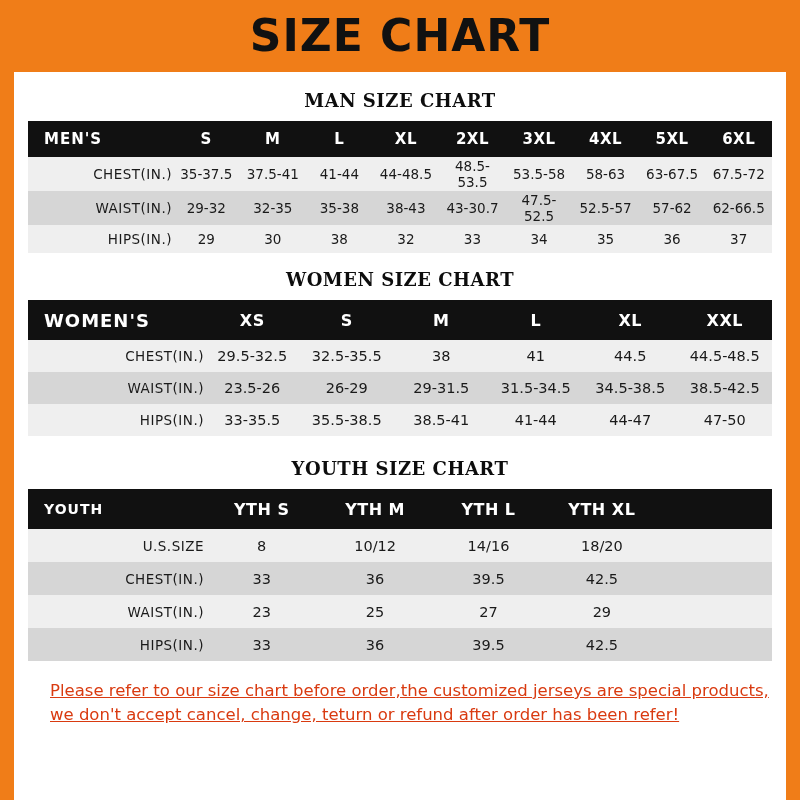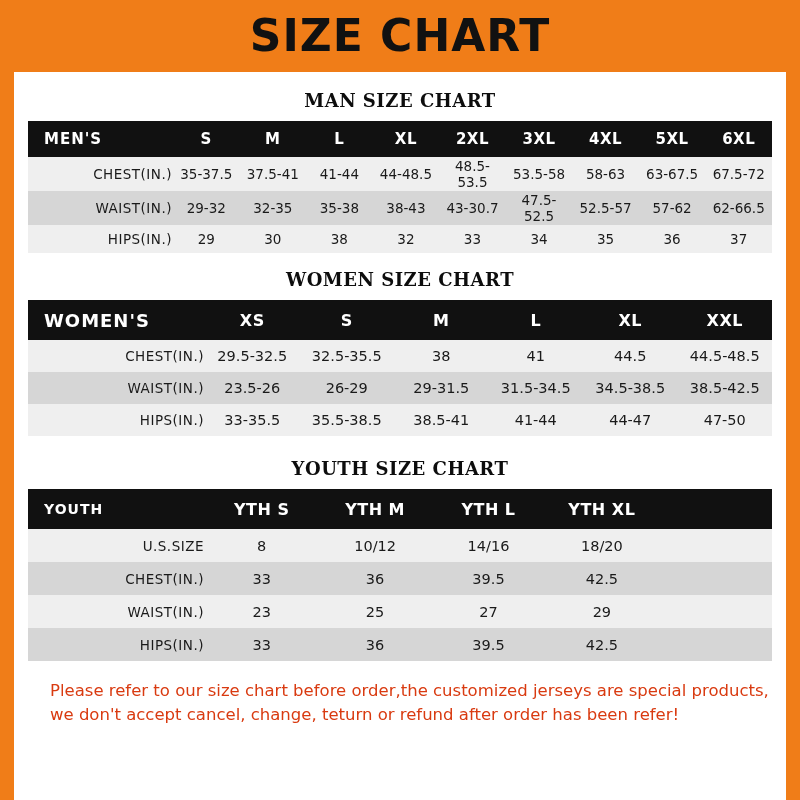--- a/index.html
+++ b/index.html
@@ -102,20 +102,21 @@
   table.youth thead th.rowhead { font-size: 14px; margin-left: 32px; }
   table.youth tbody td { height: 31px; font-size: 14.5px; }
 
   .notice {
     margin: 18px 22px 0 22px;
     color: #d93a10;
     font-family: "DejaVu Sans", sans-serif;
     font-size: 16.5px;
     line-height: 1.45;
     text-align: left;
+    text-decoration: underline;
   }
   .notice div { white-space: nowrap; }
 </style>
 </head>
 <body>
 
 <div class="page">
 
   <div class="banner">
     <div class="banner-title">SIZE CHART</div>

